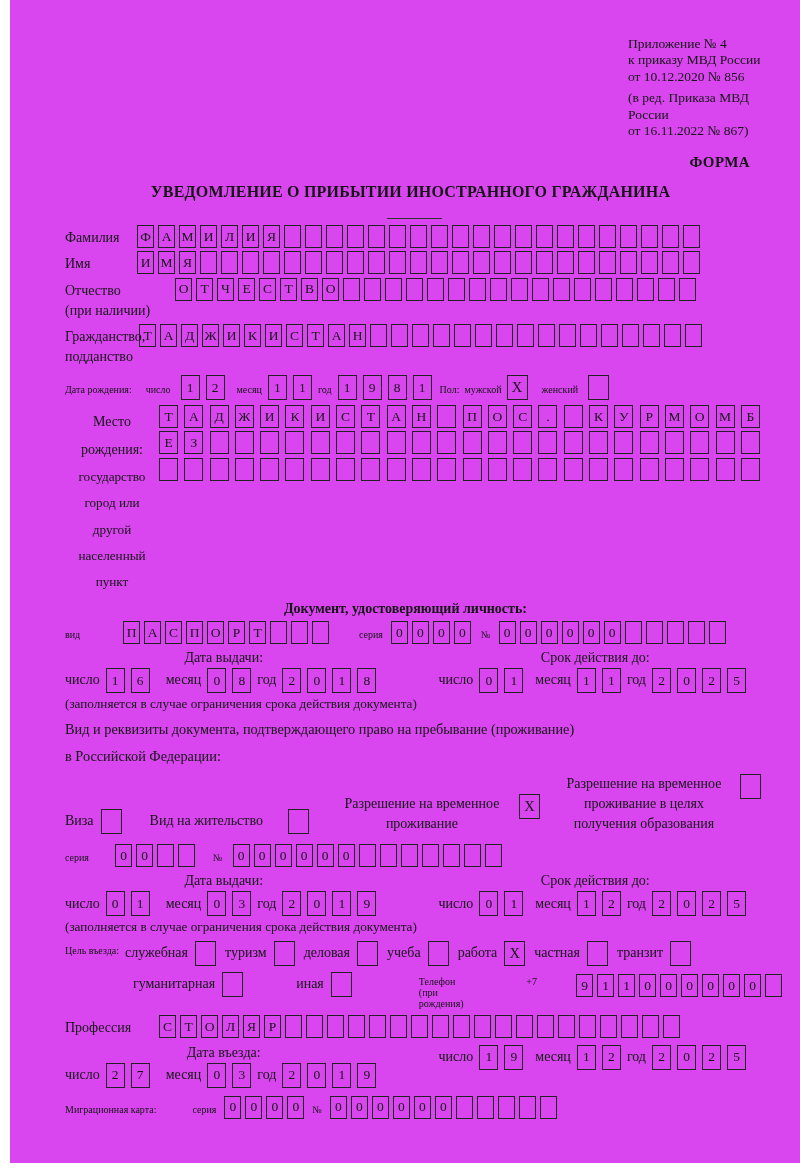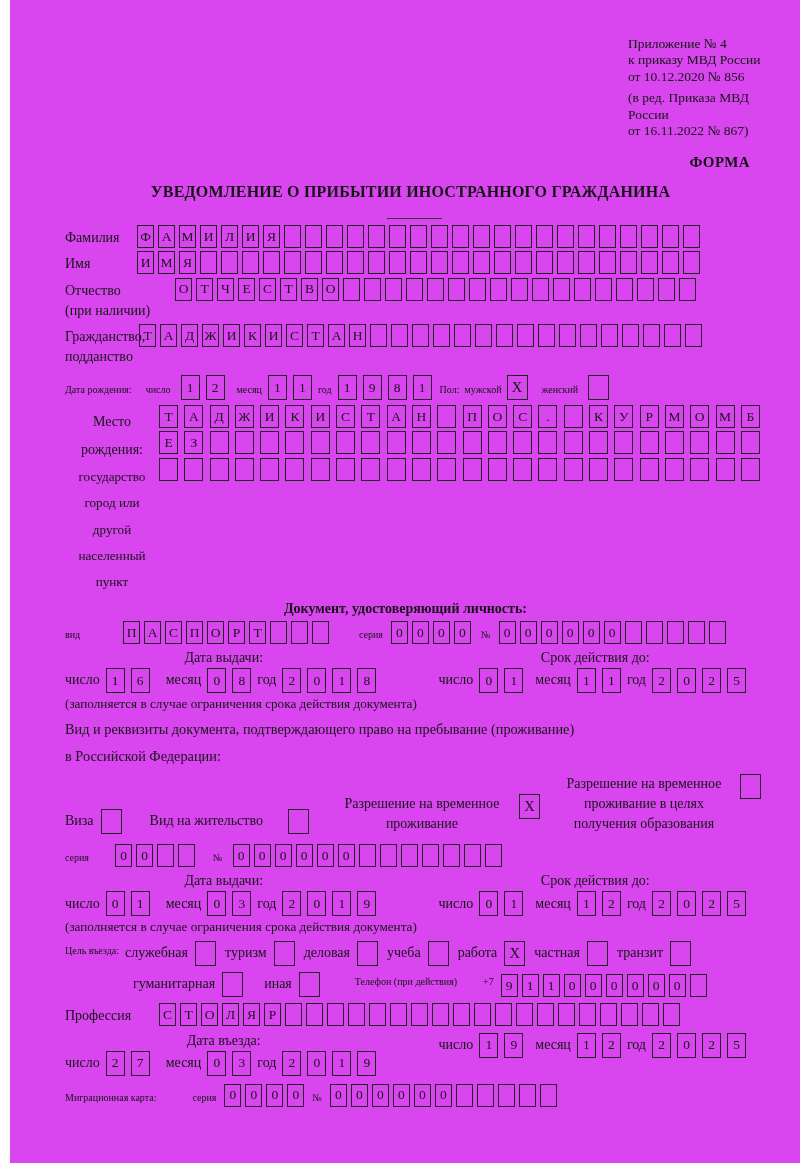--- a/index.html
+++ b/index.html
@@ -542,30 +542,30 @@
     <span class="opt">
       <span class="olabel">частная</span>
       <span class="checkbox"></span>
     </span>
     <span class="opt">
       <span class="olabel">транзит</span>
       <span class="checkbox"></span>
     </span>
   </div>
 
-  <div class="purpose-row" style="margin-left:68px;">
+  <div class="purpose-row" style="margin-left:68px;gap:32px;">
     <span class="opt">
       <span class="olabel">гуманитарная</span>
       <span class="checkbox"></span>
     </span>
     <span class="opt" style="margin-left:12px;">
       <span class="olabel">иная</span>
       <span class="checkbox"></span>
     </span>
-    <span class="inline-lbl" style="margin-left:26px;">Телефон (при действия)</span>
+    <span class="inline-lbl" style="margin-left:26px;">Телефон (при рождения)</span>
     <span class="inline-lbl" style="margin:0 7px 0 26px;">+7</span>
     <span class="cells" style="margin-top:2px;">
         <span class="cell">9</span>
         <span class="cell">1</span>
         <span class="cell">1</span>
         <span class="cell">0</span>
         <span class="cell">0</span>
         <span class="cell">0</span>
         <span class="cell">0</span>
         <span class="cell">0</span>

